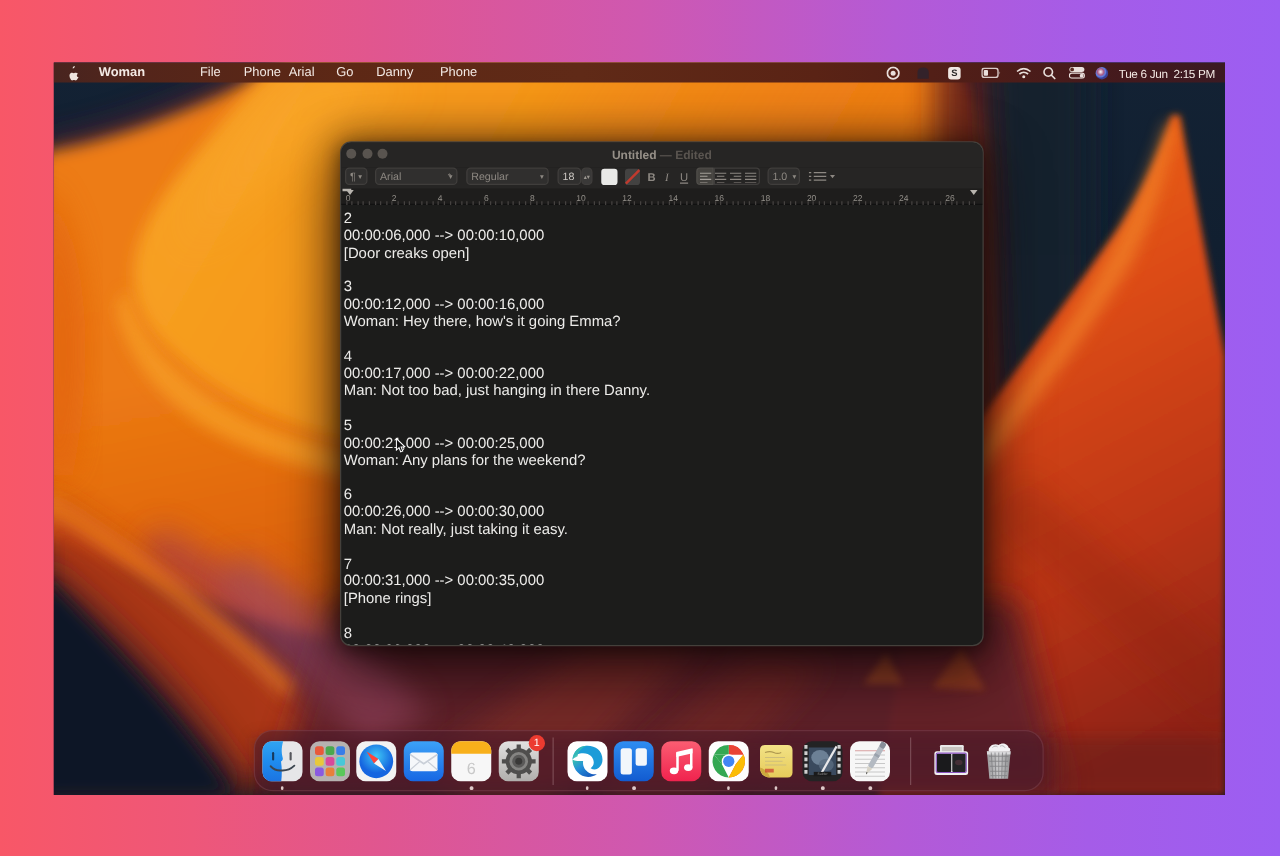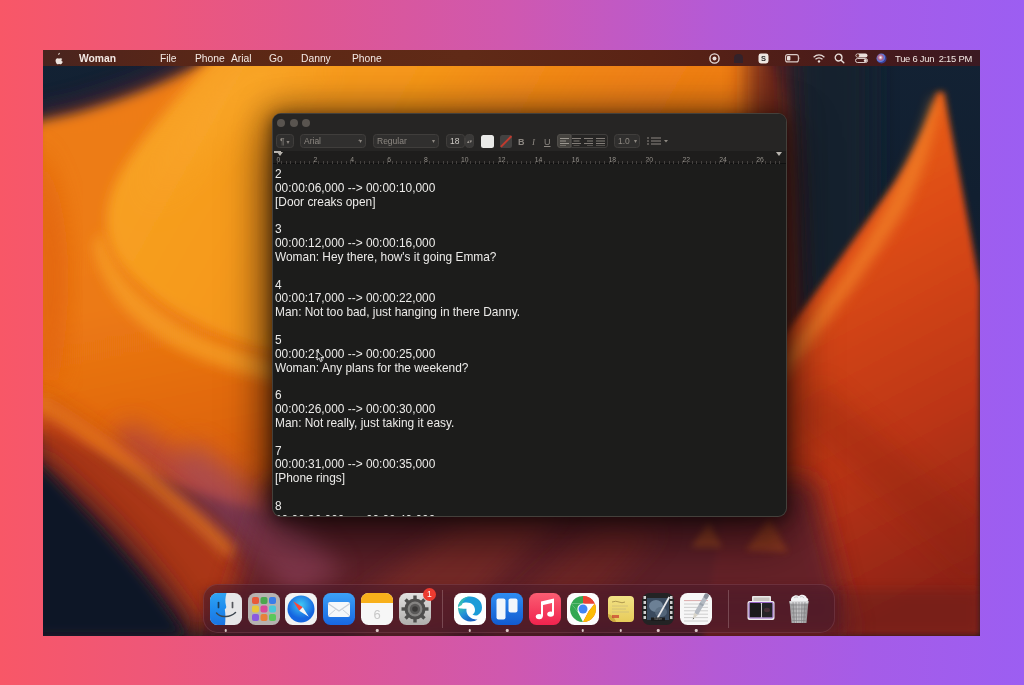--- a/index.html
+++ b/index.html
@@ -179,20 +179,21 @@
         </defs>
         <circle cx="5.5" cy="5.5" r="5" fill="url(#siri)"></circle>
       </svg>
     <span class="mi" style="left:852px;top:3px;font-weight:500;font-size:9.4px;letter-spacing:-0.25px;white-space:nowrap;">Tue 6 Jun&nbsp; 2:15 PM</span>
   </div>
   <div id="win">
     <div id="titlebar">
       <span class="tl" style="left:4px;"></span>
         <span class="tl" style="left:16.5px;"></span>
         <span class="tl" style="left:29px;"></span>
+      <div id="title">Untitled <span>— Edited</span></div>
     </div>
     <div id="toolbar">
       <div class="tb" style="left:3px; width:18px;">¶<span style="font-size:6px;margin-left:2px;">▾</span></div>
       <div class="tb" style="left:27px; width:66px;">Arial<span style="position:absolute;right:3px;font-size:6px;">⌃<br></span><span style="position:absolute;right:3px;top:2px;font-size:6px;">▾</span></div>
       <div class="tb" style="left:100px; width:66px;">Regular<span style="position:absolute;right:3px;top:2px;font-size:6px;">▾</span></div>
       <div class="tb" style="left:173px; width:19px; color:#cfcbc6;">18</div>
       <div class="tb" style="left:192px; width:9px; background:#3a3938; font-size:5px; flex-direction:column; justify-content:center; padding:0 1px; color:#9a958f;">▴▾</div>
       <div style="position:absolute; left:208px; top:1px; width:12.5px; height:12.5px; background:#e9e9e7; border-radius:2.5px;"></div>
       <div style="position:absolute; left:226.5px; top:1px; width:12.5px; height:12.5px; background:#434241; border-radius:2.5px; overflow:hidden;">
           <div style="position:absolute;left:-2px;top:5px;width:17px;height:1.6px;background:#c03a2e;transform:rotate(-45deg);"></div>

